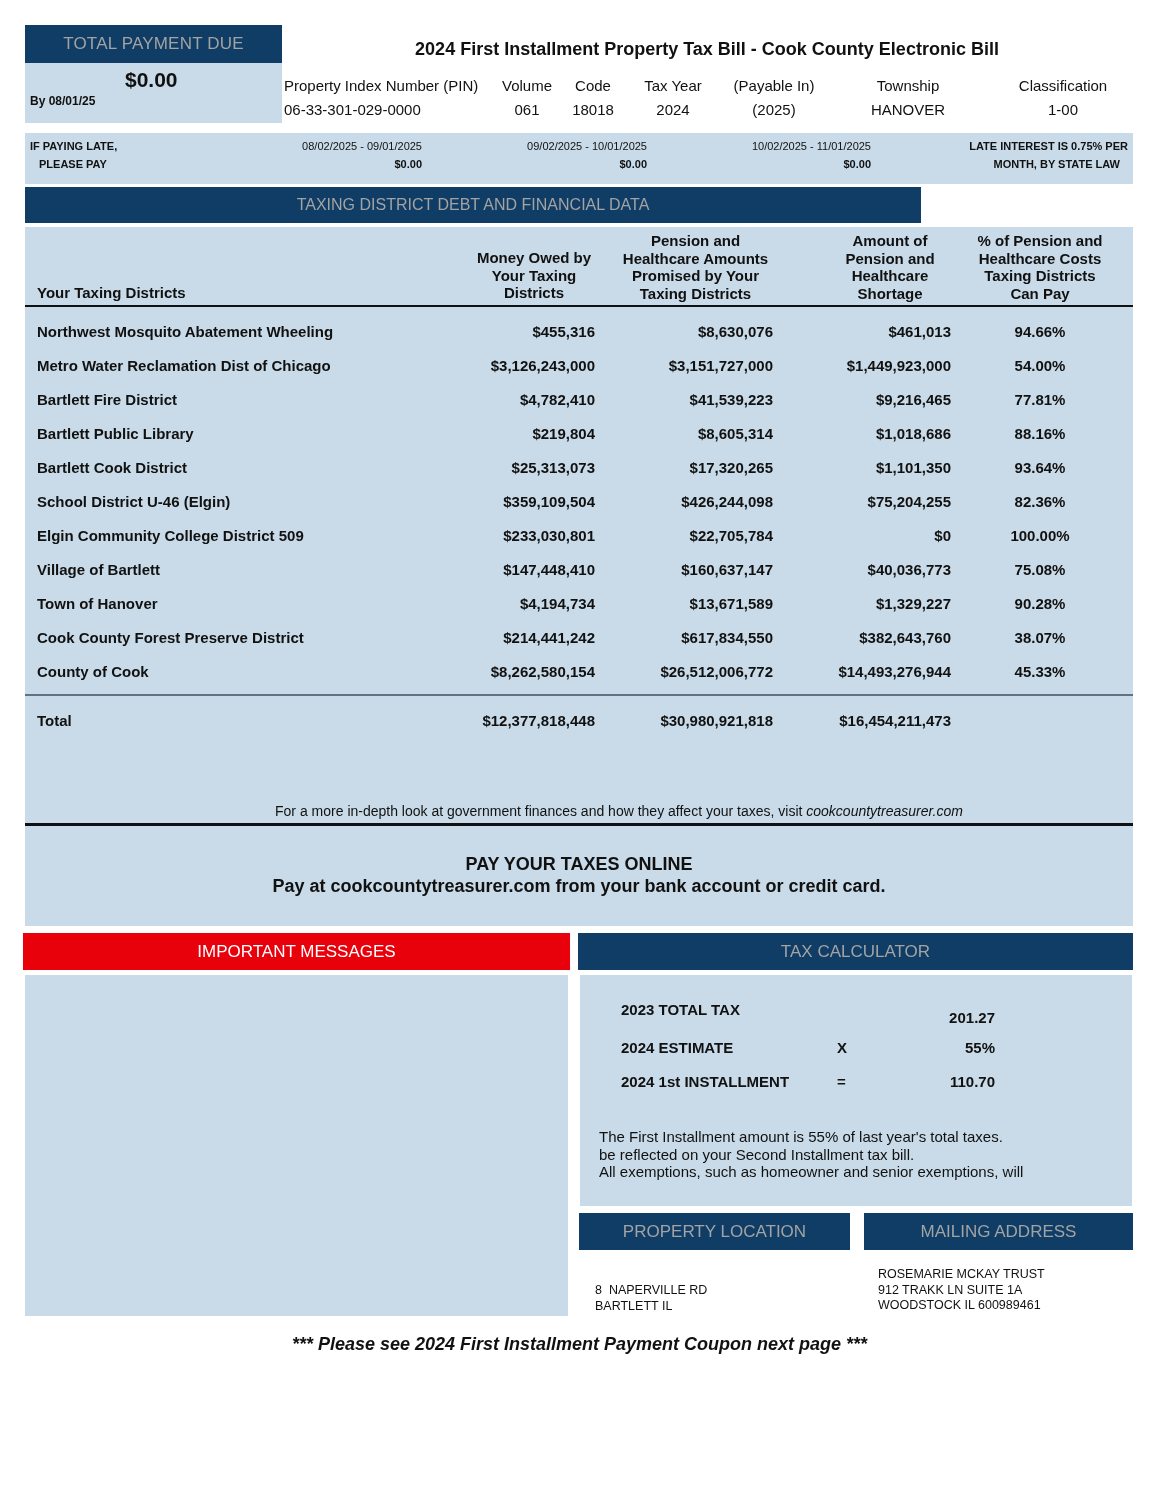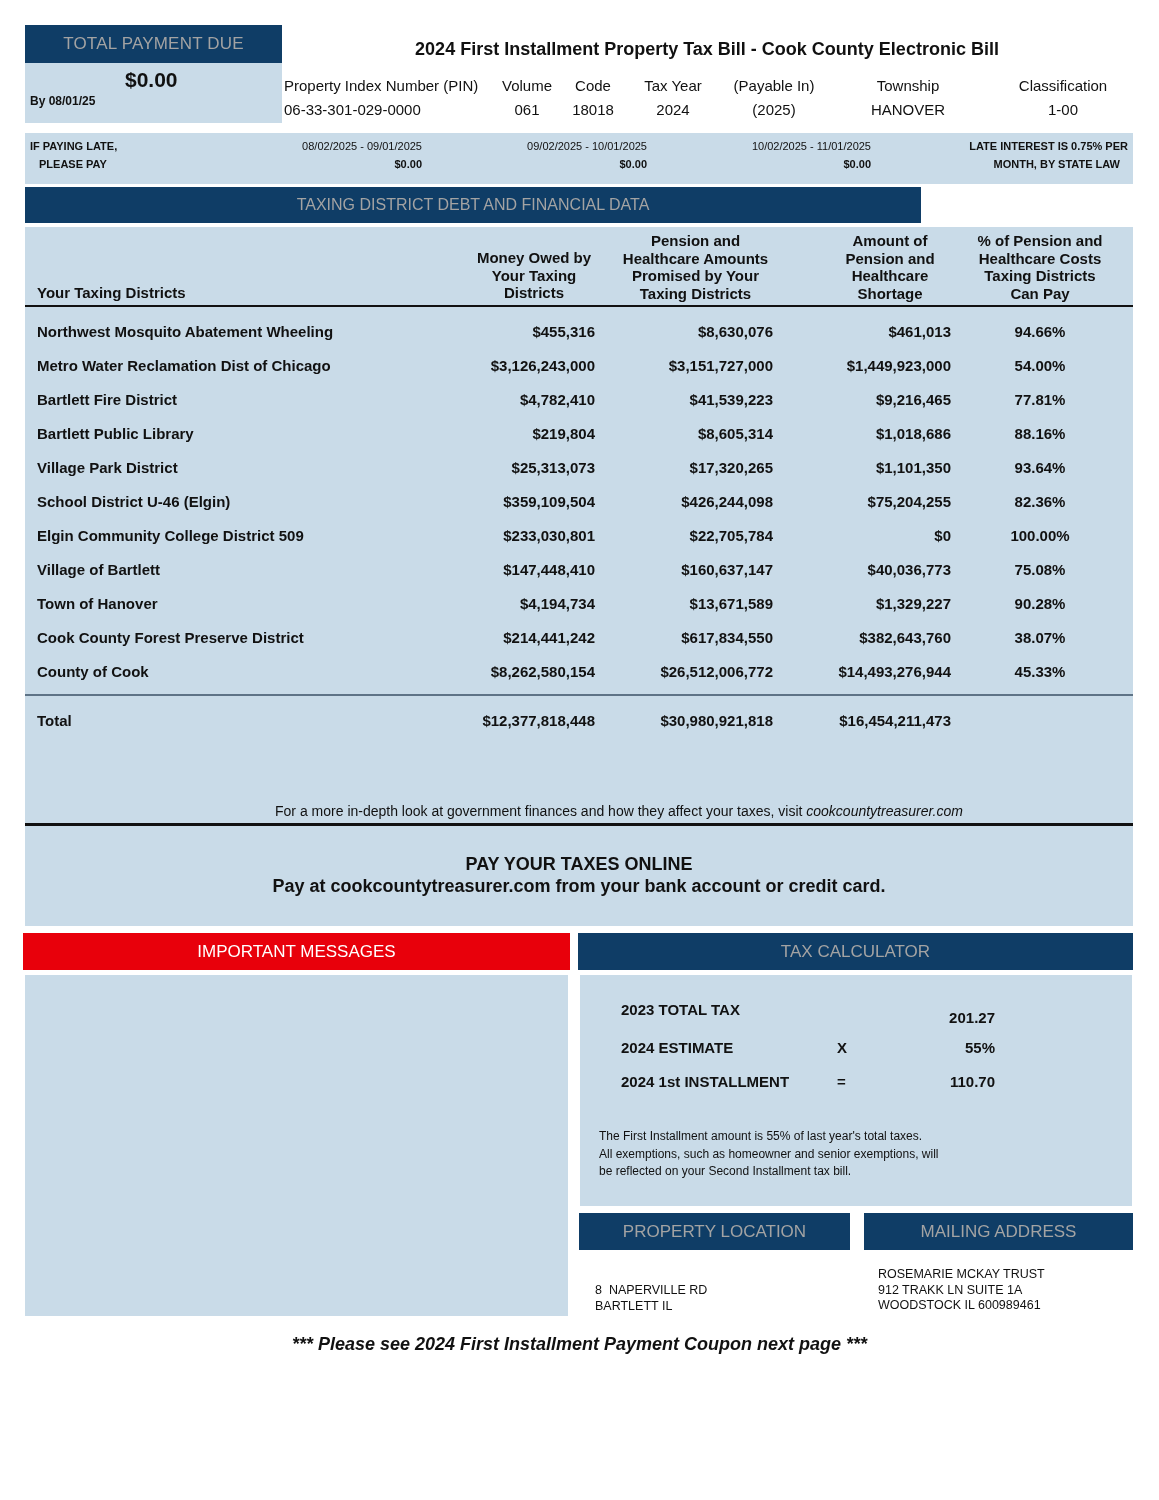--- a/index.html
+++ b/index.html
@@ -50,21 +50,21 @@
   #pay-sub { position: absolute; left: 0; top: 50px; width: 1108px; font-size: 18px; font-weight: bold; }
 
   
   #msg-header { left: 23px; top: 933px; width: 547px; height: 37px; font-size: 17px; display:flex; align-items:center; justify-content:center; }
   #msg-body { left: 25px; top: 975px; width: 543px; height: 341px; }
 
   
   #calc-header { left: 578px; top: 933px; width: 555px; height: 37px; font-size: 17px; display:flex; align-items:center; justify-content:center; }
   #calc-body { left: 580px; top: 975px; width: 552px; height: 231px; }
   .calc-row { position: absolute; font-size: 15px; font-weight: bold; }
-  #calc-note { position: absolute; left: 19px; top: 153px; font-size: 12px; line-height: 17.5px; }
+  #calc-note { position: absolute; left: 19px; top: 153px; font-size: 15px; line-height: 17.5px; }
 
   
   #prop-header { left: 579px; top: 1213px; width: 271px; height: 37px; font-size: 17px; display:flex; align-items:center; justify-content:center; }
   #mail-header { left: 864px; top: 1213px; width: 269px; height: 37px; font-size: 17px; display:flex; align-items:center; justify-content:center; }
   .addr { position: absolute; font-size: 12.5px; line-height: 15.5px; }
 
   #bottom-note { left: 0; top: 1334px; width: 1159px; text-align: center; font-size: 18px; font-weight: bold; font-style: italic; }
 </style>
 </head>
 <body>
@@ -181,21 +181,21 @@
         <span class="c4">77.81%</span>
     </div>
     <div class="row" style="top:198px;">
       <span class="c0">Bartlett Public Library</span>
         <span class="c1">$219,804</span>
         <span class="c2">$8,605,314</span>
         <span class="c3">$1,018,686</span>
         <span class="c4">88.16%</span>
     </div>
     <div class="row" style="top:232px;">
-      <span class="c0">Village Park District</span>
+      <span class="c0">Bartlett Cook District</span>
         <span class="c1">$25,313,073</span>
         <span class="c2">$17,320,265</span>
         <span class="c3">$1,101,350</span>
         <span class="c4">93.64%</span>
     </div>
     <div class="row" style="top:266px;">
       <span class="c0">School District U-46 (Elgin)</span>
         <span class="c1">$359,109,504</span>
         <span class="c2">$426,244,098</span>
         <span class="c3">$75,204,255</span>
@@ -268,22 +268,22 @@
   <div class="calc-row" style="left:41px;top:64px;">2024 ESTIMATE</div>
   <div class="calc-row" style="left:257px;top:64px;">X</div>
   <div class="calc-row" style="left:330px;top:64px;width:85px;text-align:right;">55%</div>
 
   <div class="calc-row" style="left:41px;top:98px;">2024 1st INSTALLMENT</div>
   <div class="calc-row" style="left:257px;top:98px;">=</div>
   <div class="calc-row" style="left:330px;top:98px;width:85px;text-align:right;">110.70</div>
 
   <div id="calc-note">
     <div>The First Installment amount is 55% of last year's total taxes.</div>
+    <div>be reflected on your Second Installment tax bill.</div>
     <div>All exemptions, such as homeowner and senior exemptions, will</div>
-    <div>be reflected on your Second Installment tax bill.</div>
   </div>
 </div>
 
 <div id="prop-header" class="abs navy">PROPERTY LOCATION</div>
 <div id="mail-header" class="abs navy">MAILING ADDRESS</div>
 
 <div class="addr" style="left:595px;top:1283px;">
   <div style="white-space:pre;">8  NAPERVILLE RD</div>
   <div>BARTLETT IL</div>
 </div>

